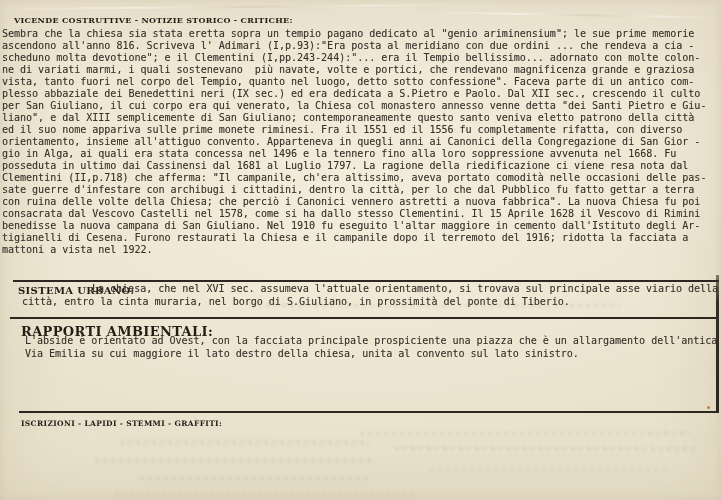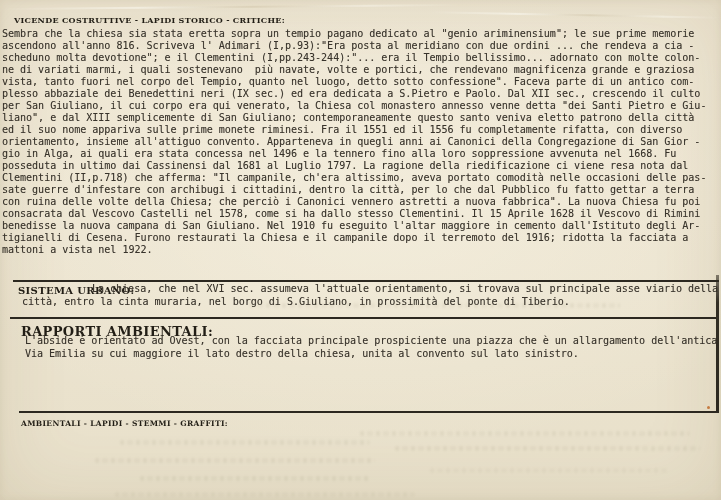--- a/index.html
+++ b/index.html
@@ -75,21 +75,21 @@
   .speck-1 { left: 707px; top: 406px; width: 3px; height: 3px; background: #c06a2a; opacity: 0.85; }
 </style>
 </head>
 <body>
 
 <div class="page">
 
   <div class="crease crease-1"></div>
   <div class="crease crease-2"></div>
 
-  <div class="hdr hdr-top">VICENDE COSTRUTTIVE - LAPIDI STORICO - CRITICHE:</div>
+  <div class="hdr hdr-top">VICENDE COSTRUTTIVE - NOTIZIE STORICO - CRITICHE:</div>
 
   <div class="mono para-main">Sembra che la chiesa sia stata eretta sopra un tempio pagano dedicato al "genio ariminensium"; le sue prime memorie
 ascendono all'anno 816. Scriveva l' Adimari (I,p.93):"Era posta al meridiano con due ordini ... che rendeva a cia -
 scheduno molta devotione"; e il Clementini (I,pp.243-244):"... era il Tempio bellissimo... adornato con molte colon-
 ne di variati marmi, i quali sostenevano  più navate, volte e portici, che rendevano magnificenza grande e graziosa
 vista, tanto fuori nel corpo del Tempio, quanto nel luogo, detto sotto confessione". Faceva parte di un antico com-
 plesso abbaziale dei Benedettini neri (IX sec.) ed era dedicata a S.Pietro e Paolo. Dal XII sec., crescendo il culto
 per San Giuliano, il cui corpo era qui venerato, la Chiesa col monastero annesso venne detta "dei Santi Pietro e Giu-
 liano", e dal XIII semplicemente di San Giuliano; contemporaneamente questo santo veniva eletto patrono della città
 ed il suo nome appariva sulle prime monete riminesi. Fra il 1551 ed il 1556 fu completamente rifatta, con diverso
@@ -111,21 +111,21 @@
 città, entro la cinta muraria, nel borgo di S.Giuliano, in prossimità del ponte di Tiberio.</div>
 
   <div class="rule rule-2"></div>
 
   <div class="hdr hdr-rapporti">RAPPORTI AMBIENTALI:</div>
   <div class="mono para-rapporti">L'abside è orientato ad Ovest, con la facciata principale prospiciente una piazza che è un allargamento dell'antica
 Via Emilia su cui maggiore il lato destro della chiesa, unita al convento sul lato sinistro.</div>
 
   <div class="rule rule-3"></div>
 
-  <div class="hdr hdr-iscrizioni">AMBIENTALI - LAPIDI - STEMMI - GRAFFITI:</div>
+  <div class="hdr hdr-iscrizioni">ISCRIZIONI - LAPIDI - STEMMI - GRAFFITI:</div>
 
   <div class="edge-line"></div>
   <div class="speck speck-1"></div>
 
   <div class="ghost" style="left:250px; top:303px; width:370px;"></div>
   <div class="ghost" style="left:360px; top:431px; width:330px;"></div>
   <div class="ghost" style="left:395px; top:446px; width:305px;"></div>
   <div class="ghost" style="left:120px; top:440px; width:250px;"></div>
   <div class="ghost" style="left:95px;  top:458px; width:280px;"></div>
   <div class="ghost" style="left:140px; top:476px; width:230px;"></div>

